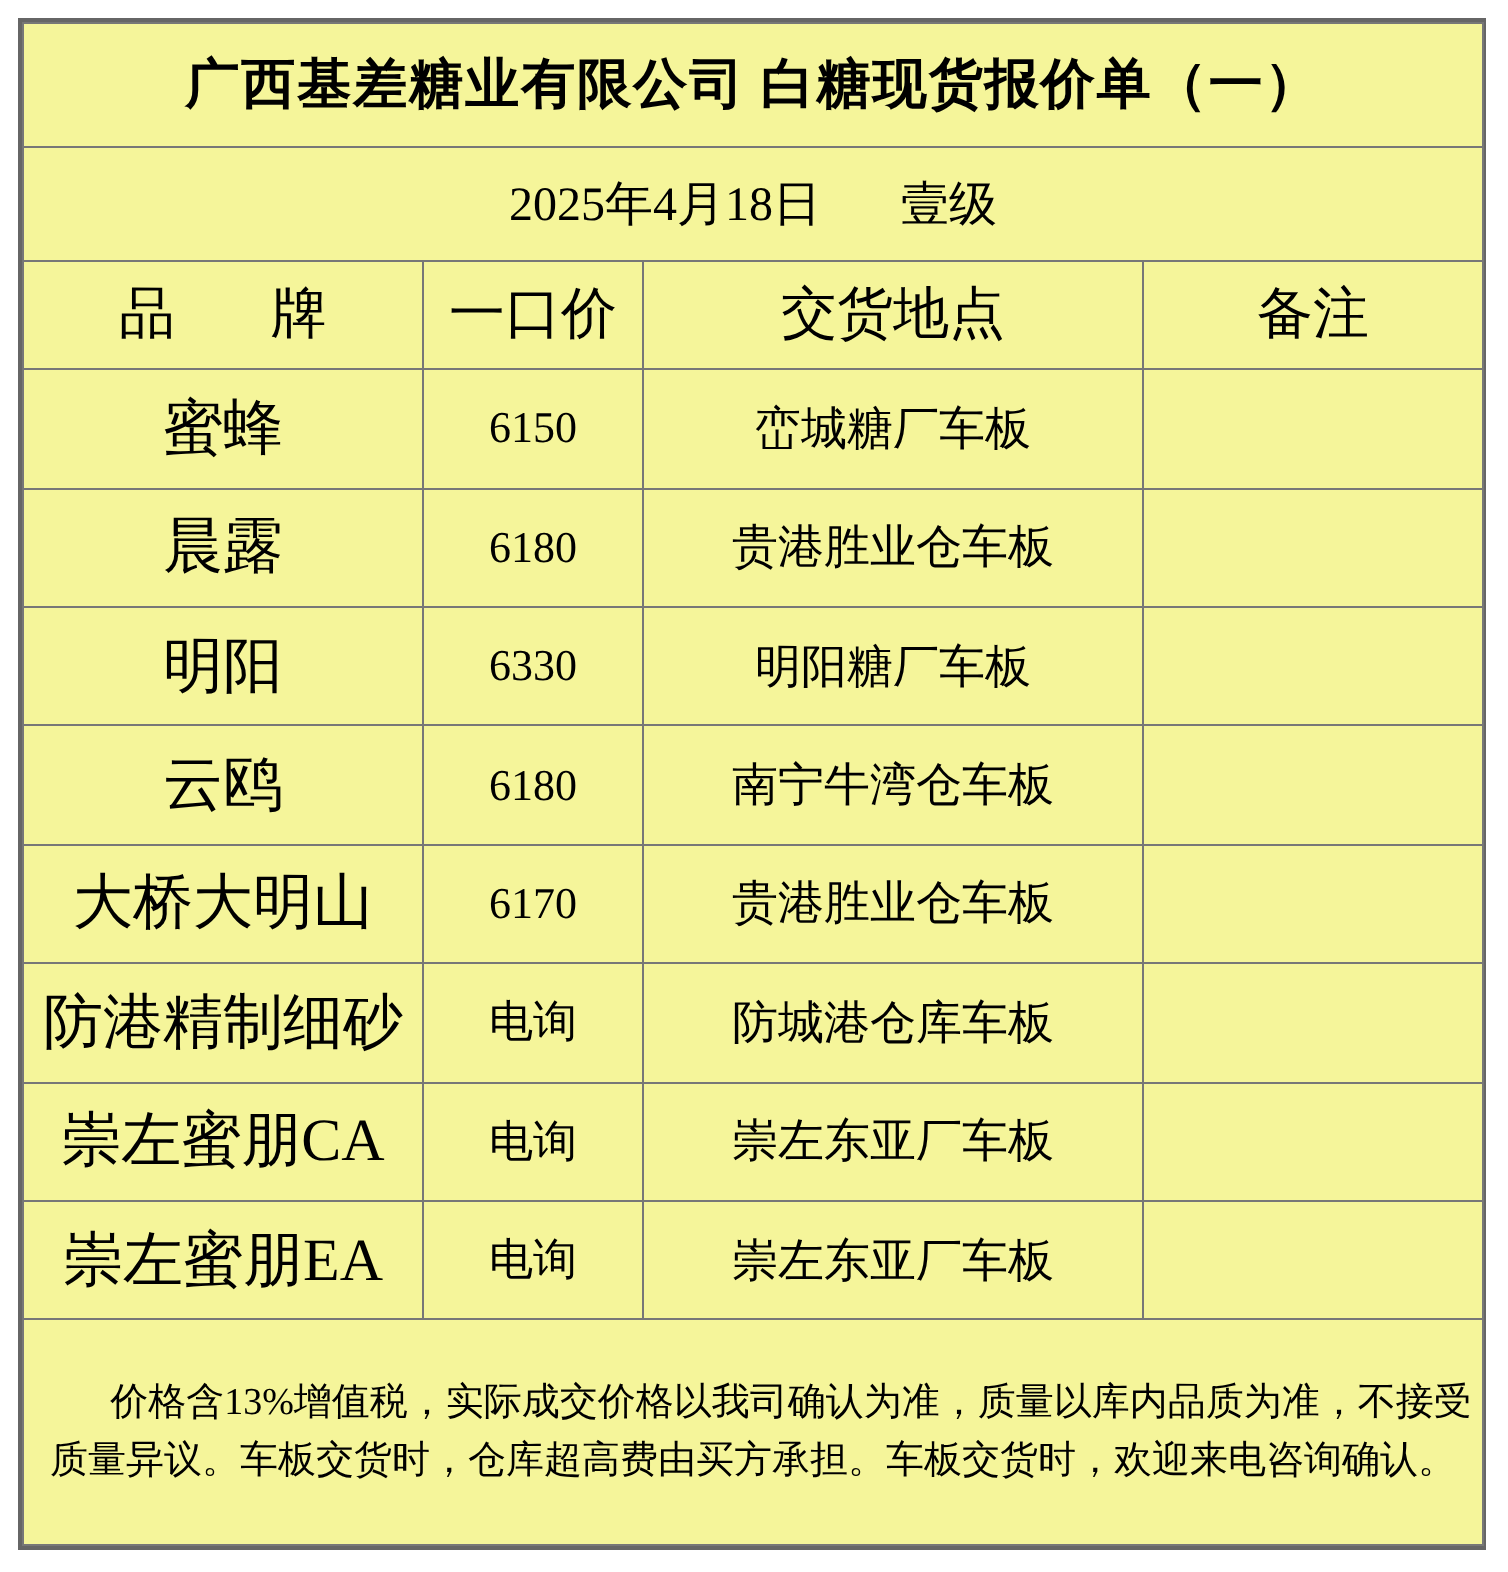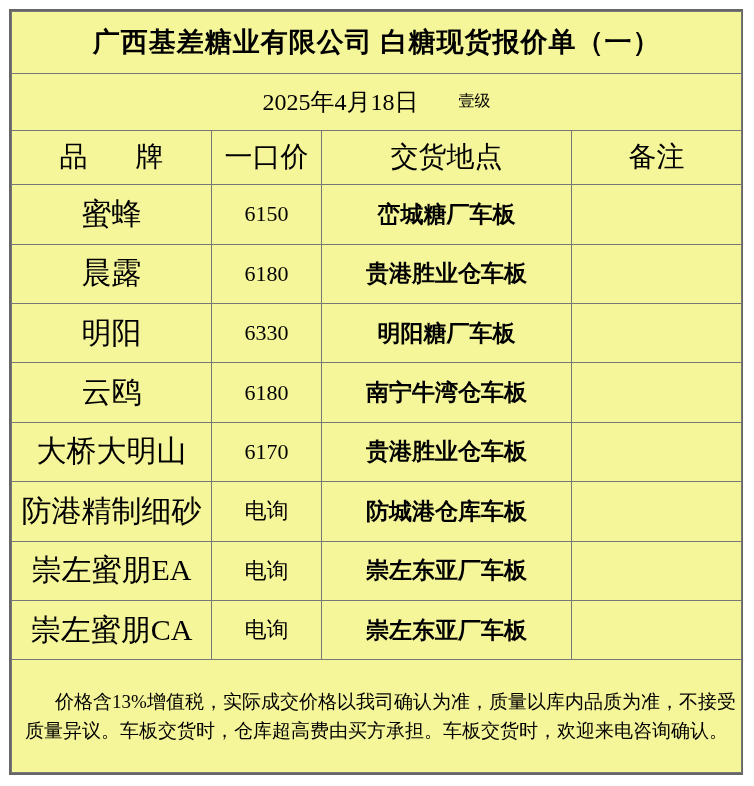--- a/index.html
+++ b/index.html
@@ -47,38 +47,38 @@
     font-size: 24px;
     position: relative;
   }
   .subtitle-inner {
     display: flex;
     align-items: center;
     justify-content: center;
     gap: 40px;
   }
   .sub-date { font-size: 24px; }
-  .sub-grade { font-size: 16px; }
+  .sub-grade { font-size: 24px; }
   .head-cell {
     height: 42px;
     font-size: 28px;
   }
   .brand-head { letter-spacing: 10px; text-indent: 10px; }
   .row-cell {
     height: 46px;
     font-size: 30px;
     font-weight: normal;
   }
   .price-cell {
     font-size: 22px;
     font-weight: normal;
   }
   .place-cell {
     font-size: 23px;
-    font-weight: bold;
+    font-weight: normal;
   }
   .note-cell { }
   .notes {
     height: 88px;
     font-size: 19px;
     text-align: left;
     line-height: 1.55;
     padding: 6px 8px 6px 8px;
   }
   .notes p {
@@ -159,27 +159,27 @@
         <td class="row-cell place-cell">贵港胜业仓车板</td>
         <td class="row-cell note-cell"></td>
       </tr>
       <tr>
         <td class="row-cell">防港精制细砂</td>
         <td class="row-cell price-cell">电询</td>
         <td class="row-cell place-cell">防城港仓库车板</td>
         <td class="row-cell note-cell"></td>
       </tr>
       <tr>
-        <td class="row-cell">崇左蜜朋EA</td>
+        <td class="row-cell">崇左蜜朋CA</td>
         <td class="row-cell price-cell">电询</td>
         <td class="row-cell place-cell">崇左东亚厂车板</td>
         <td class="row-cell note-cell"></td>
       </tr>
       <tr>
-        <td class="row-cell">崇左蜜朋CA</td>
+        <td class="row-cell">崇左蜜朋EA</td>
         <td class="row-cell price-cell">电询</td>
         <td class="row-cell place-cell">崇左东亚厂车板</td>
         <td class="row-cell note-cell"></td>
       </tr>
 
       <tr>
         <td class="notes" colspan="4">
           <p>价格含13%增值税，实际成交价格以我司确认为准，质量以库内品质为准，不接受质量异议。车板交货时，仓库超高费由买方承担。车板交货时，欢迎来电咨询确认。</p>
         </td>
       </tr>

